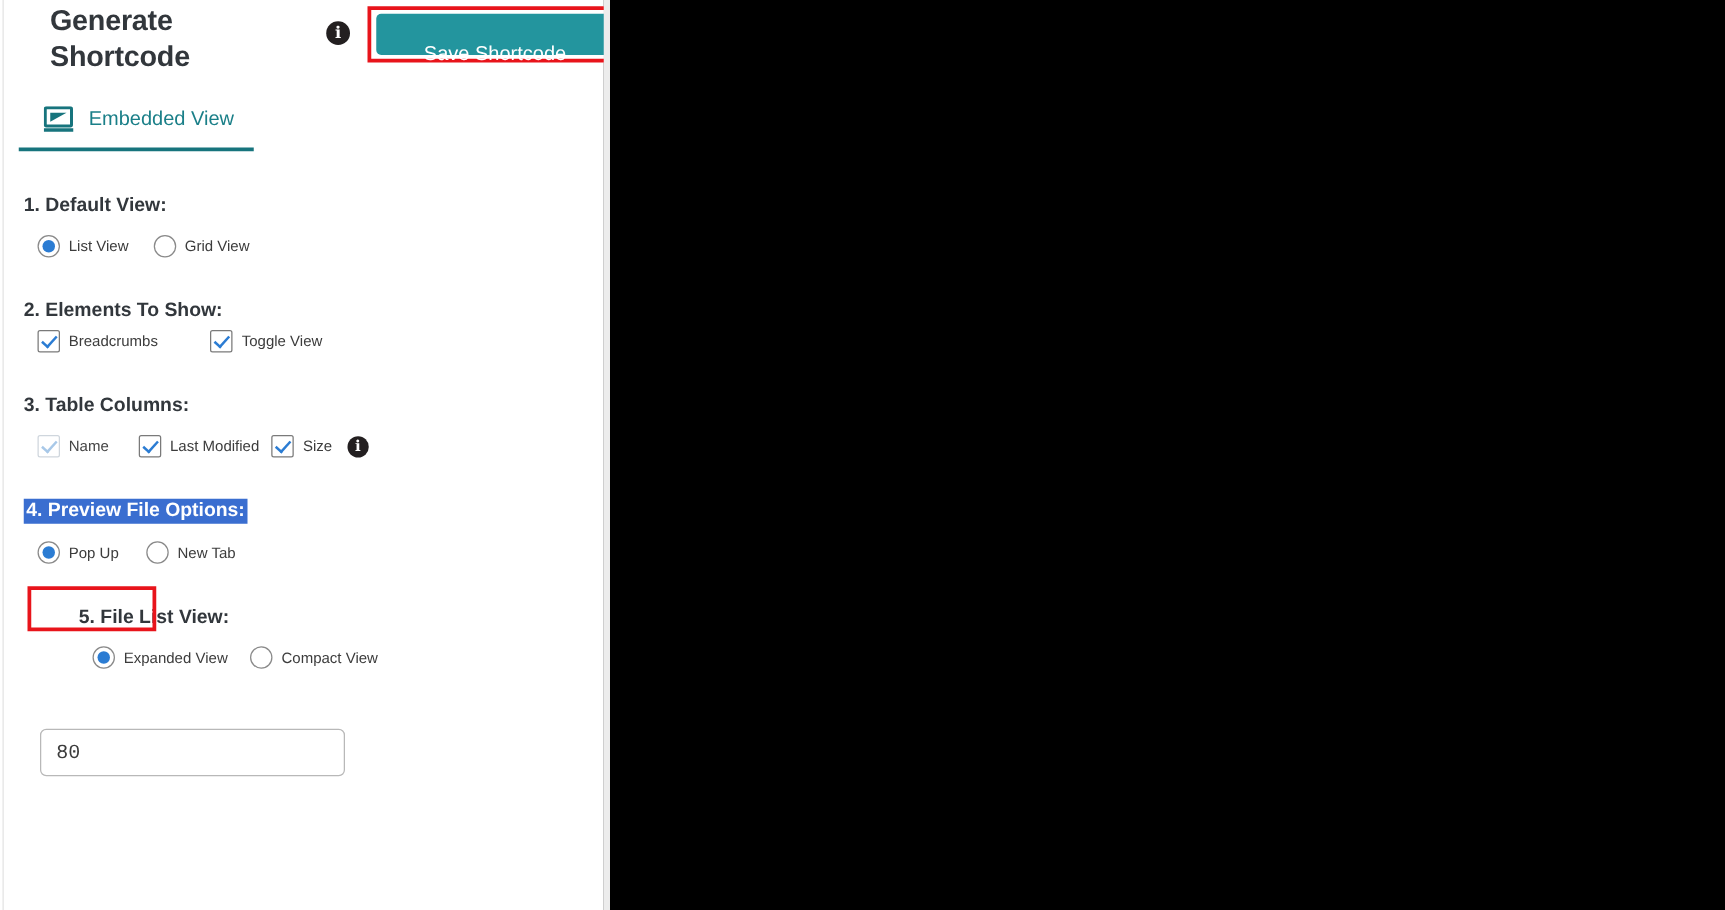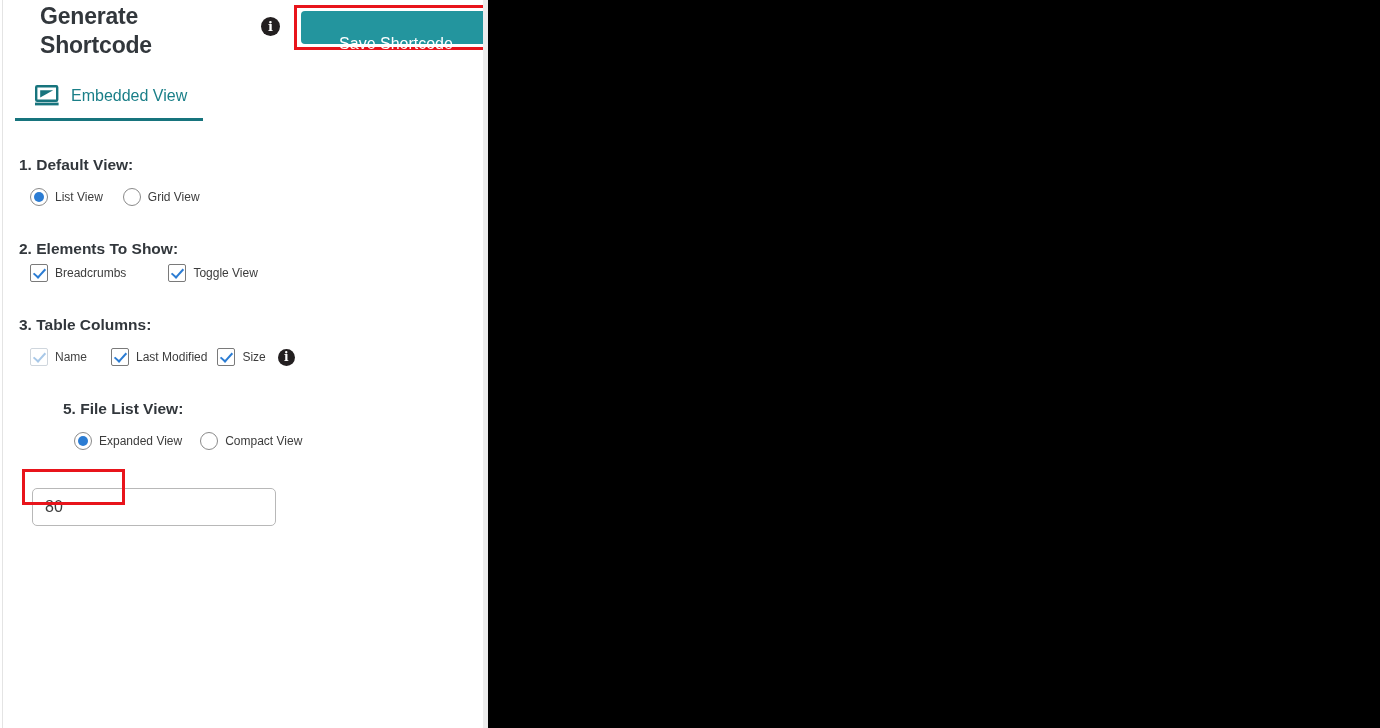--- a/index.html
+++ b/index.html
@@ -265,27 +265,27 @@
     width: 103px;
     height: 36px;
     border: 3px solid #e8141b;
     box-sizing: border-box;
     pointer-events: none;
   }
 
   
   .width-input {
     margin-left: 32px;
-    margin-top: 4px;
+    margin-top: 14px;
     width: 244px;
     height: 38px;
     border: 1px solid #b8b8b8;
     border-radius: 5px;
     box-sizing: border-box;
-    font-family: Liberation Sans, sans-serif;
+    font-family: Liberation Mono, monospace;
     font-size: 16px;
     color: #3c3c3c;
     padding: 0 12px;
     background: #ffffff;
     outline: none;
   }
   .em { font-style: italic; }
 </style>
 </head>
 <body>
@@ -364,20 +364,33 @@
             <span class="opt-label">Last Modified</span>
           </label>
           <label class="check-item" style="margin-right:12px;">
             <span class="checkbox checked"></span>
             <span class="opt-label">Size</span>
           </label>
           <span class="info-circle" style="position:relative;width:17px;height:17px;line-height:17px;font-size:12px;">i</span>
         </div>
       </div>
 
+      <div class="group" style="padding-top:34px;">
+        <div class="group-title"><span class="hl">4. Preview File Options:</span></div>
+        <div class="choice-row" style="margin-top:15px;">
+          <label class="radio-item" style="margin-right:22px;">
+            <span class="radio checked"></span>
+            <span class="opt-label">Pop Up</span>
+          </label>
+          <label class="radio-item">
+            <span class="radio"></span>
+            <span class="opt-label">New Tab</span>
+          </label>
+        </div>
+      </div>
 
       <div class="group" style="padding-top:34px;padding-left:44px;">
         <div class="group-title">5. File List View:</div>
         <div class="choice-row" style="margin-top:14px;">
           <label class="radio-item" style="margin-right:18px;">
             <span class="radio checked"></span>
             <span class="opt-label">Expanded View</span>
           </label>
           <label class="radio-item">
             <span class="radio"></span>

